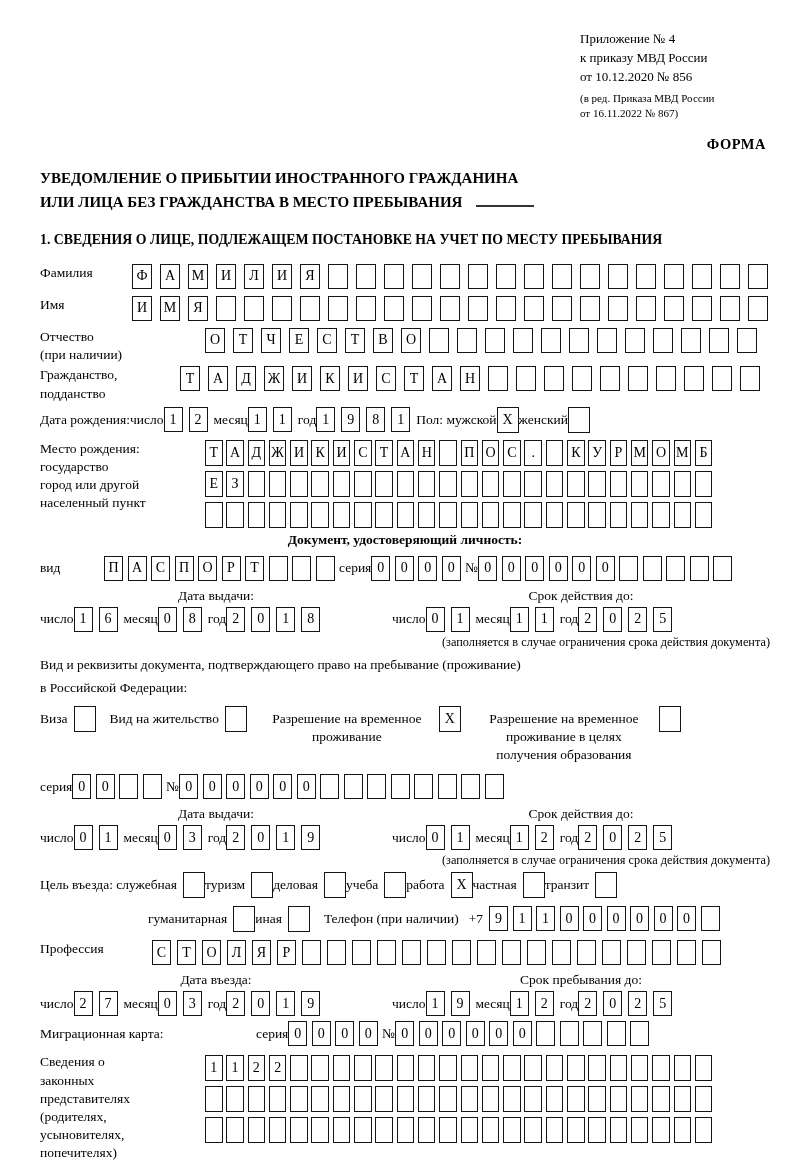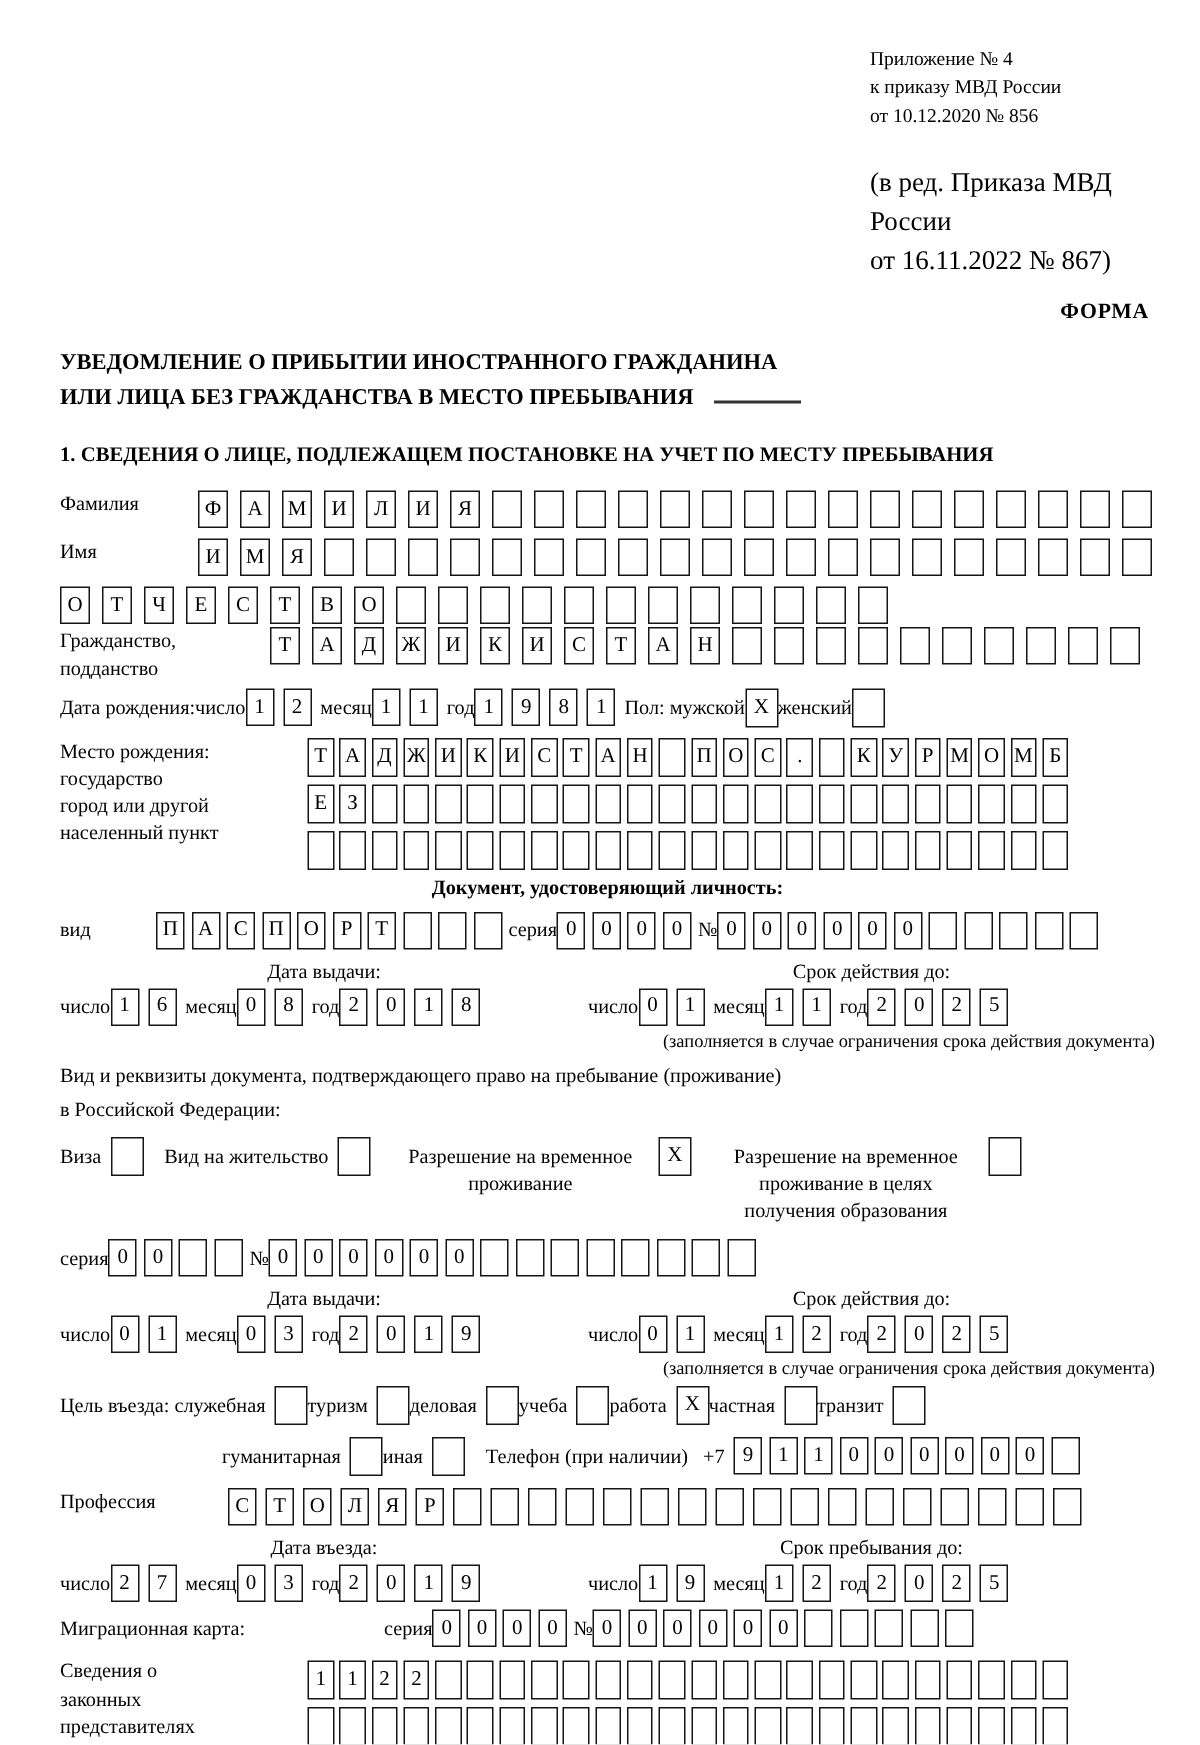--- a/index.html
+++ b/index.html
@@ -2,21 +2,21 @@
 <html><head>
 <meta charset="utf-8">
 <style>
   html,body { margin:0; padding:0; background:#fff; }
   .page {
     position:relative; width:800px; height:1163px; box-sizing:border-box;
     padding:30px 30px 16px 40px; overflow:hidden; background:#fff; color:#000;
     font-family:"Liberation Serif", serif;
   }
   .appendix { margin-left:auto; width:190px; font-size:13px; line-height:1.45; }
-  .appendix .small { font-size:18px; margin-top:21px; }
+  .appendix .small { font-size:11px; margin-top:4px; }
   .forma { text-align:right; font-weight:bold; font-size:14.5px; margin:14px 4px 0 0; letter-spacing:.5px; }
   .doc-title { font-weight:bold; font-size:15px; line-height:1.55; margin-top:14px; }
   .blank-line { display:inline-block; width:58px; border-bottom:2px solid #333; height:13px; margin-left:14px; }
   .section-title { font-weight:bold; font-size:13.8px; margin:18px 0 16px 0; }
   .row { display:flex; align-items:flex-start; margin-bottom:7px; }
   .lbl { font-size:13.5px; line-height:1.35; flex:none; }
   .lblcol { flex:none; }
   .lblcol .lbl { display:block; }
   .w-surname { width:92px; }
   .w-patr { width:165px; }
@@ -128,20 +128,24 @@
         <span class="cell"></span>
         <span class="cell"></span>
         <span class="cell"></span>
         <span class="cell"></span>
         <span class="cell"></span>
         <span class="cell"></span>
       </span>
   </div>
 
   <div class="row" style="margin-bottom:2px;">
+    <span class="lblcol w-patr">
+      <span class="lbl">Отчество</span>
+      <span class="lbl">(при наличии)</span>
+    </span>
     <span class="cells">
         <span class="cell">О</span>
         <span class="cell">Т</span>
         <span class="cell">Ч</span>
         <span class="cell">Е</span>
         <span class="cell">С</span>
         <span class="cell">Т</span>
         <span class="cell">В</span>
         <span class="cell">О</span>
         <span class="cell"></span>

